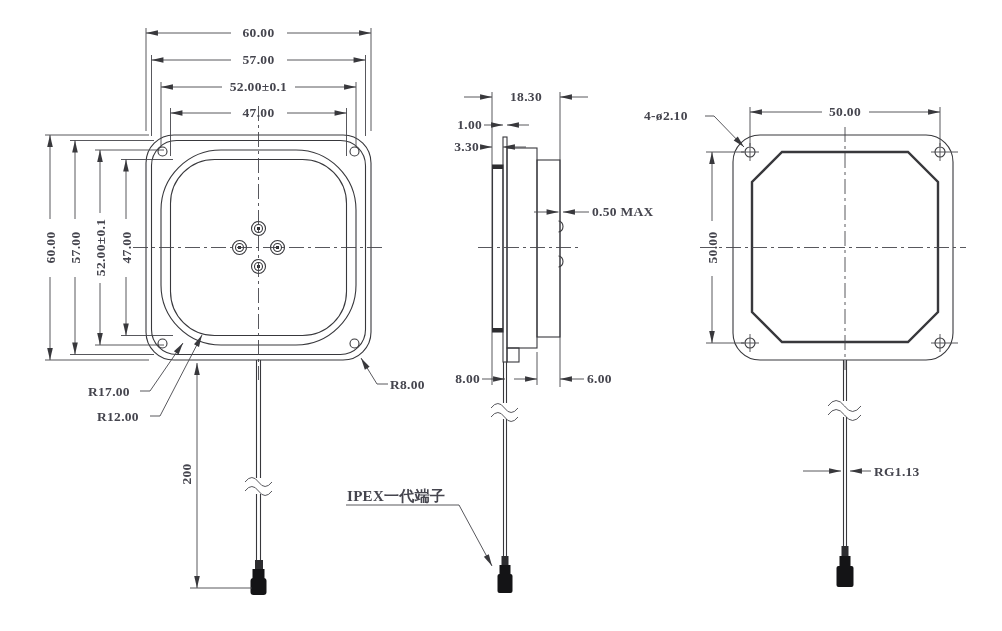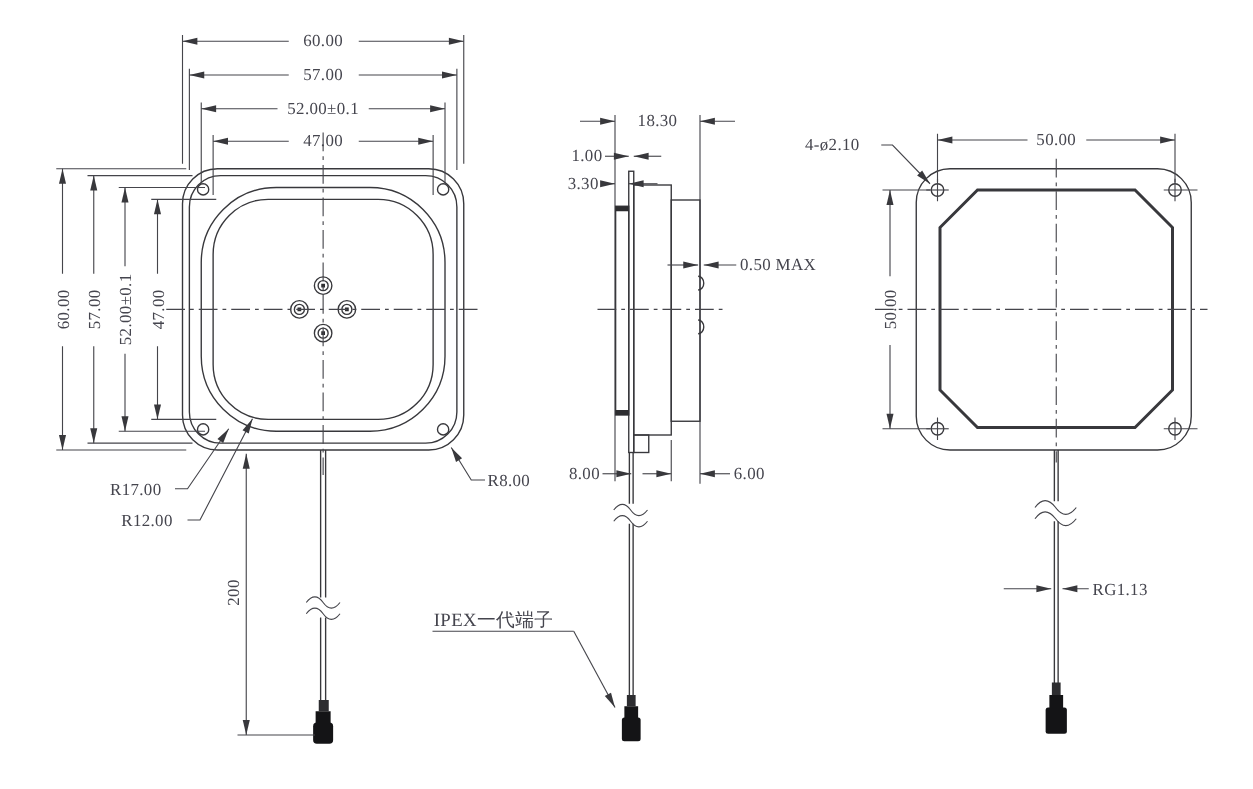--- a/index.html
+++ b/index.html
@@ -1,16 +1,16 @@
 <!DOCTYPE html>
 <html><head>
 <meta charset="utf-8">
 <style>
   html,body{margin:0;padding:0;background:#ffffff;}
-  .canvas{width:1002px;height:631px;background:#ffffff;position:relative;overflow:hidden;}
+  .canvas{width:1002px;height:631px;background:#ffffff;position:relative;overflow:hidden;font-weight:bold;}
   svg{display:block;}
   .ln{stroke:#38383c;stroke-width:1.1;fill:none;}
   .dimln{stroke:#45454b;stroke-width:0.9;fill:none;}
   .thick{stroke-width:2.4;}
   .cl{stroke:#45454b;stroke-width:0.9;fill:none;stroke-dasharray:15 4 3 4;}
   .dim{font-family:"Liberation Serif","DejaVu Serif",serif;font-size:13.5px;fill:#45454e;letter-spacing:0.3px;}
   .dimbig{font-size:15px;}
   .dark{fill:#141416;stroke:none;}
   .mid{fill:#2d2d30;stroke:none;}
 </style>

